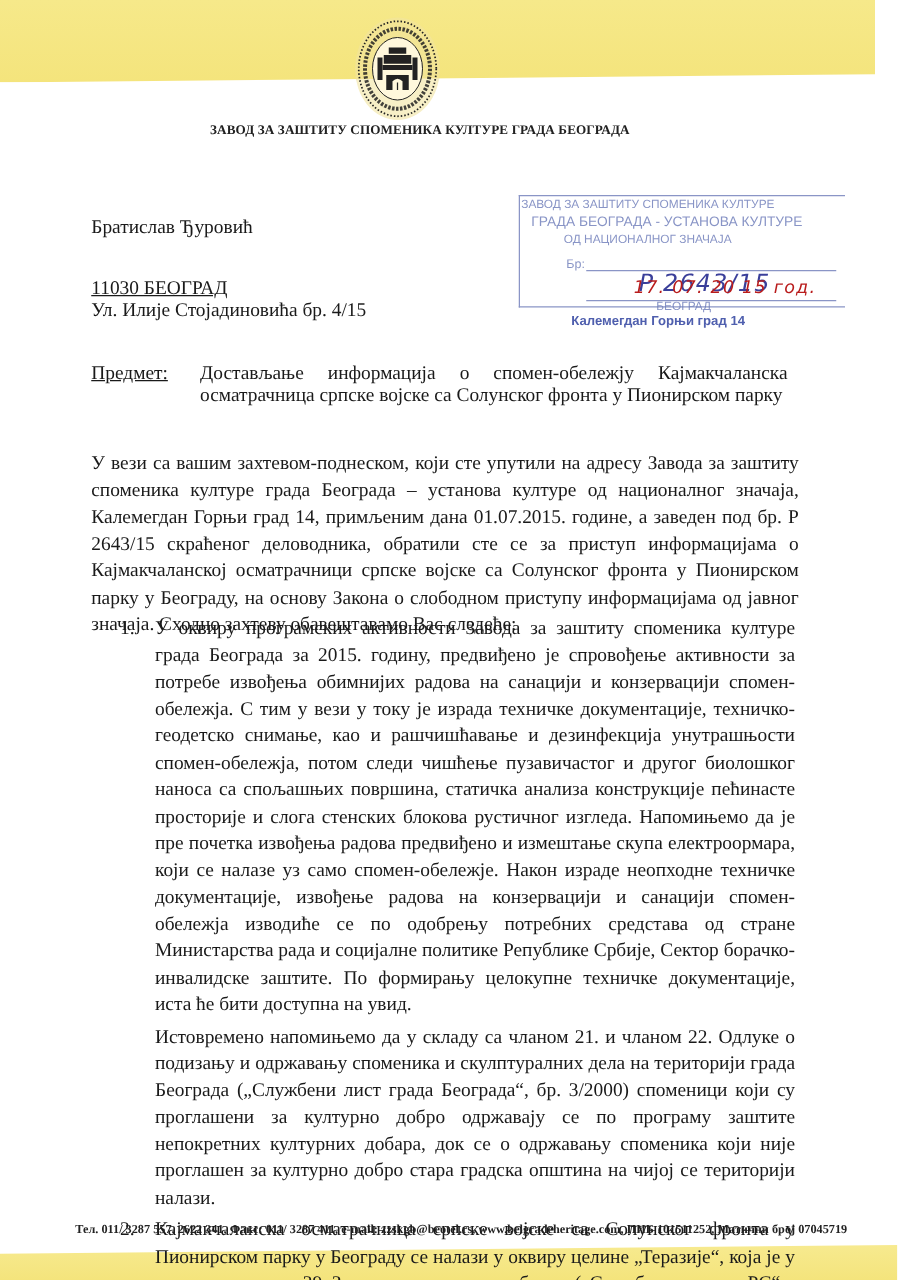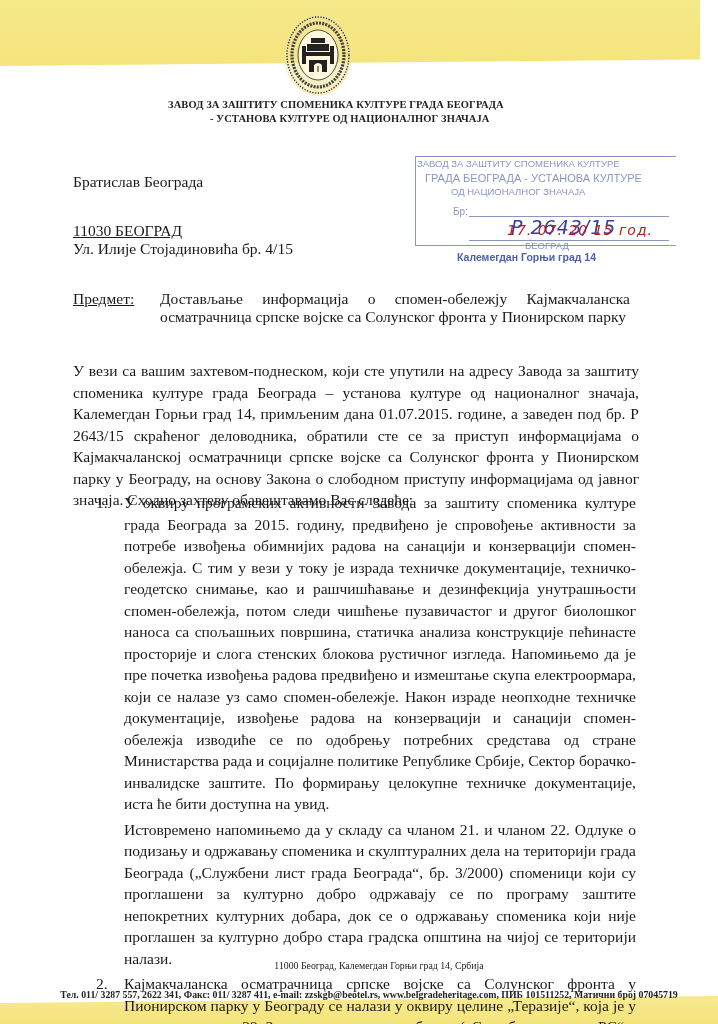--- a/index.html
+++ b/index.html
@@ -85,38 +85,37 @@
   <rect x="24" y="40" width="24" height="4" fill="#222"></rect>
   <rect x="20" y="34" width="4" height="18" fill="#222"></rect>
   <rect x="48" y="34" width="4" height="18" fill="#222"></rect>
   <path d="M27 60 L27 48 L45 48 L45 60 Z" fill="#222"></path>
   <path d="M32 60 L32 53 Q36 49 40 53 L40 60 Z" fill="#fff8dc"></path>
   <line x1="36" y1="54" x2="36" y2="60" stroke="#222" stroke-width="1"></line>
 </svg>
 
 <div class="org-header">
   <div class="l1">ЗАВОД ЗА ЗАШТИТУ СПОМЕНИКА КУЛТУРЕ ГРАДА БЕОГРАДА</div>
-  <div class="l2">- УСТАНОВА КУЛТУРЕ ОД НАЦИОНАЛНОГ ЗНАЧАЈА</div>
 </div>
 
 <div class="stamp">
   <div class="box"></div>
   <div class="s1">ЗАВОД ЗА ЗАШТИТУ СПОМЕНИКА КУЛТУРЕ</div>
   <div class="s2">ГРАДА БЕОГРАДА - УСТАНОВА КУЛТУРЕ</div>
   <div class="s3">ОД НАЦИОНАЛНОГ ЗНАЧАЈА</div>
   <div class="br-label">Бр:</div>
   <div class="br-line"></div>
   <div class="br-val">P 2643/15</div>
   <div class="date-line"></div>
   <div class="date-val">17. 07. 20 15 год.</div>
   <div class="city">БЕОГРАД</div>
   <div class="addr">Калемегдан Горњи град 14</div>
 </div>
 
-<div class="recipient name">Братислав Београда</div>
+<div class="recipient name">Братислав Ђуровић</div>
 <div class="recipient city">11030 БЕОГРАД</div>
 <div class="recipient street">Ул. Илије Стојадиновића бр. 4/15</div>
 
 <div class="subject-label">Предмет:</div>
 <div class="subject-text">Достављање информација о спомен-обележју Кајмакчаланска осматрачница српске војске са Солунског фронта у Пионирском парку</div>
 
 <div class="body-text">У вези са вашим захтевом-поднеском, који сте упутили на адресу Завода за заштиту споменика културе града Београда – установа културе од националног значаја, Калемегдан Горњи град 14, примљеним дана  01.07.2015. године, а заведен под бр. Р 2643/15 скраћеног деловодника, обратили сте се за приступ информацијама о Кајмакчаланској осматрачници српске војске са Солунског фронта у Пионирском парку у Београду, на основу Закона о слободном приступу информацијама од јавног значаја. Сходно захтеву обавештавамо Вас следеће:</div>
 
 <div class="list">
   <div class="li">
@@ -124,15 +123,14 @@
     <p>У оквиру програмских активности Завода за заштиту споменика културе града Београда за 2015. годину, предвиђено је спровођење активности за потребе извођења обимнијих радова на санацији и конзервацији спомен-обележја. С тим у вези у току је израда техничке документације, техничко-геодетско снимање, као и рашчишћавање и дезинфекција унутрашњости спомен-обележја, потом следи чишћење пузавичастог и другог биолошког наноса са спољашњих површина, статичка анализа конструкције пећинасте просторије и слога стенских блокова рустичног изгледа. Напомињемо да је пре почетка извођења радова предвиђено и измештање скупа електроормара, који се налазе уз само спомен-обележје. Након израде неопходне техничке документације, извођење радова на конзервацији и санацији спомен-обележја изводиће се по одобрењу потребних средстава од стране Министарства рада и социјалне политике Републике Србије, Сектор борачко-инвалидске заштите. По формирању целокупне техничке документације, иста ће бити доступна на увид.</p>
     <p>Истовремено напомињемо да у складу са чланом 21. и чланом 22. Одлуке о подизању и одржавању споменика и скулптуралних дела на територији града Београда („Службени лист града Београда“, бр. 3/2000) споменици који су проглашени за културно добро одржавају се по програму заштите непокретних културних добара, док се о одржавању споменика који није проглашен за културно добро стара градска општина на чијој се територији налази.</p>
   </div>
   <div class="li">
     <span class="num">2.</span>
     <p>Кајмакчаланска осматрачница српске војске са Солунског фронта у Пионирском парку у Београду се налази у оквиру целине „Теразије“, која је у складу са чланом 29. Закона о културним добрима („Службени гласник РС“</p>
   </div>
 </div>
 
 <div class="footer">
-  <div class="f1">11000 Београд, Калемегдан Горњи град 14, Србија</div>
   <div class="f2">Тел. 011/ 3287 557, 2622 341, Факс: 011/ 3287 411, e-mail: zzskgb@beotel.rs, www.belgradeheritage.com, ПИБ 101511252, Матични број 07045719</div>
 </div>
 
 </body></html>

